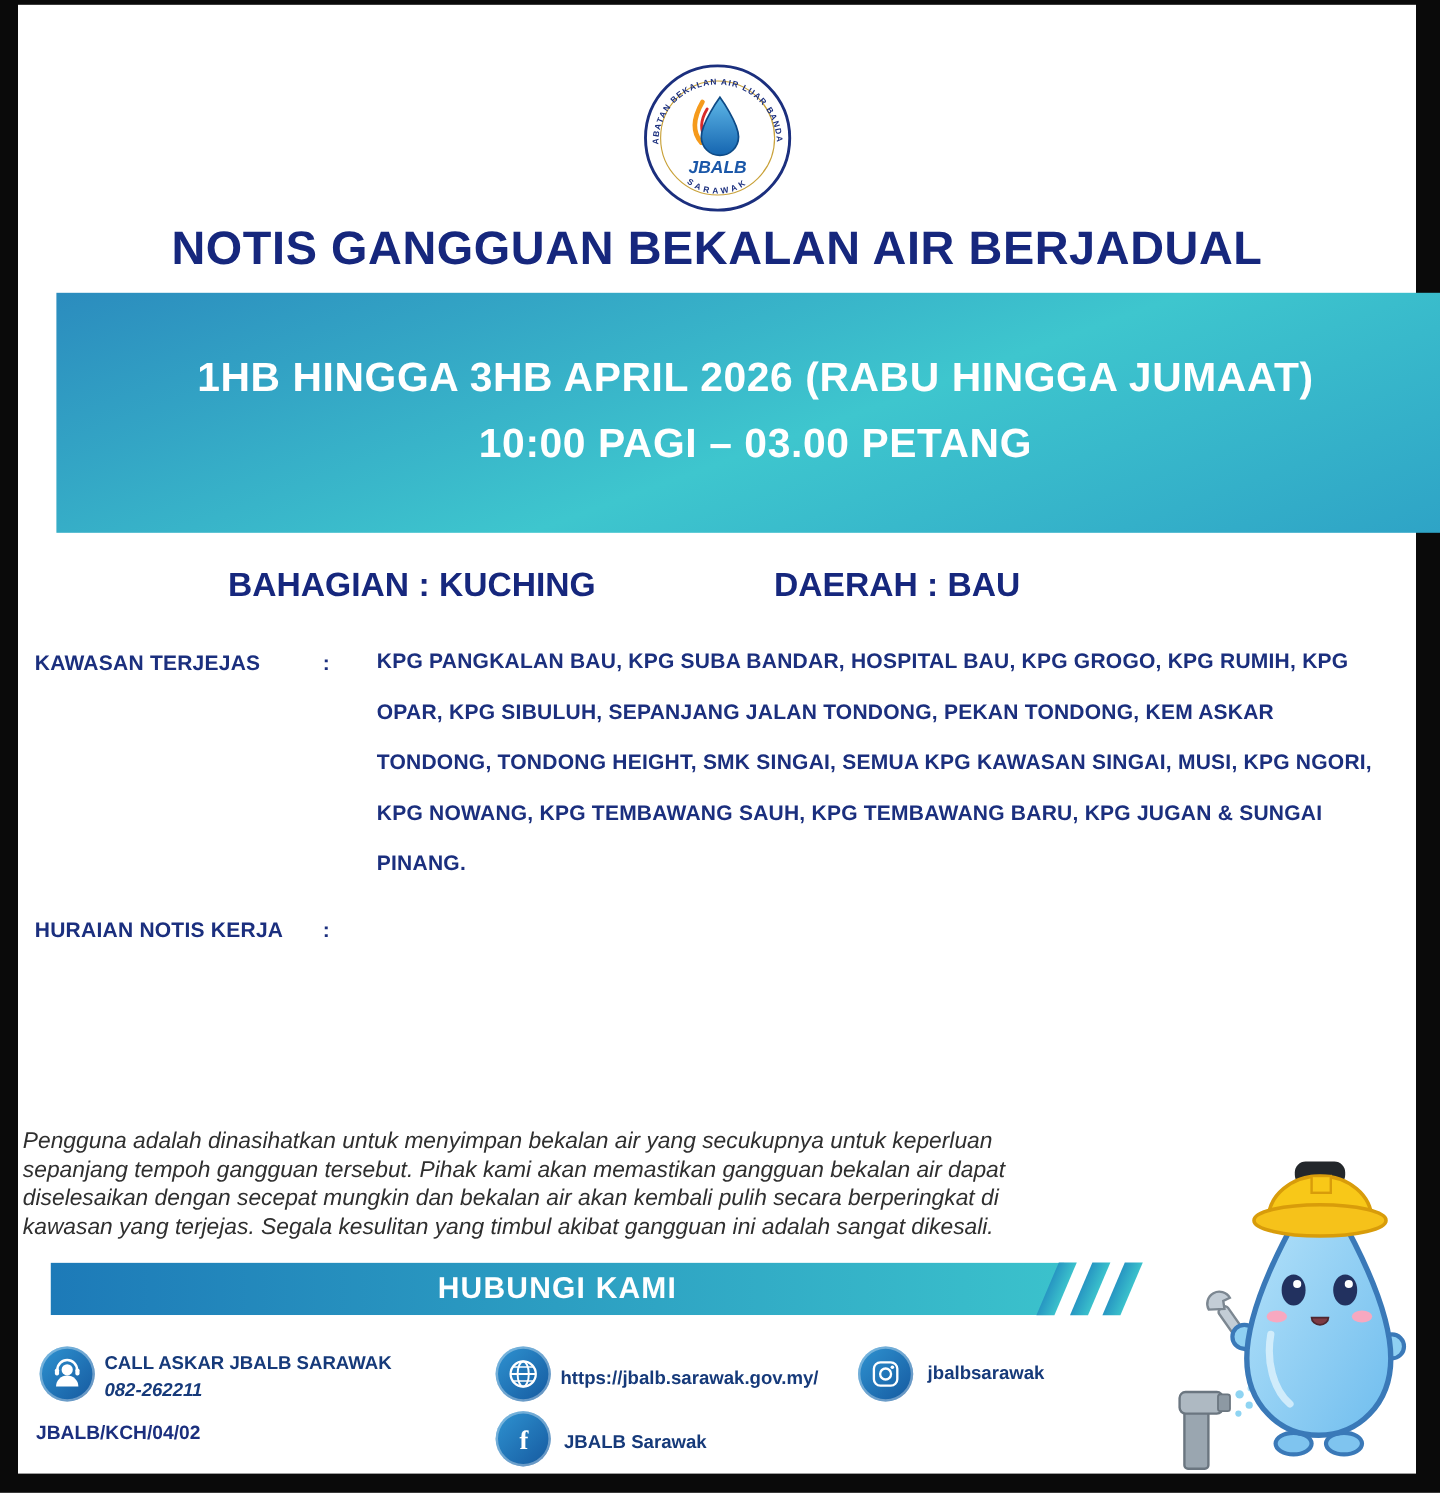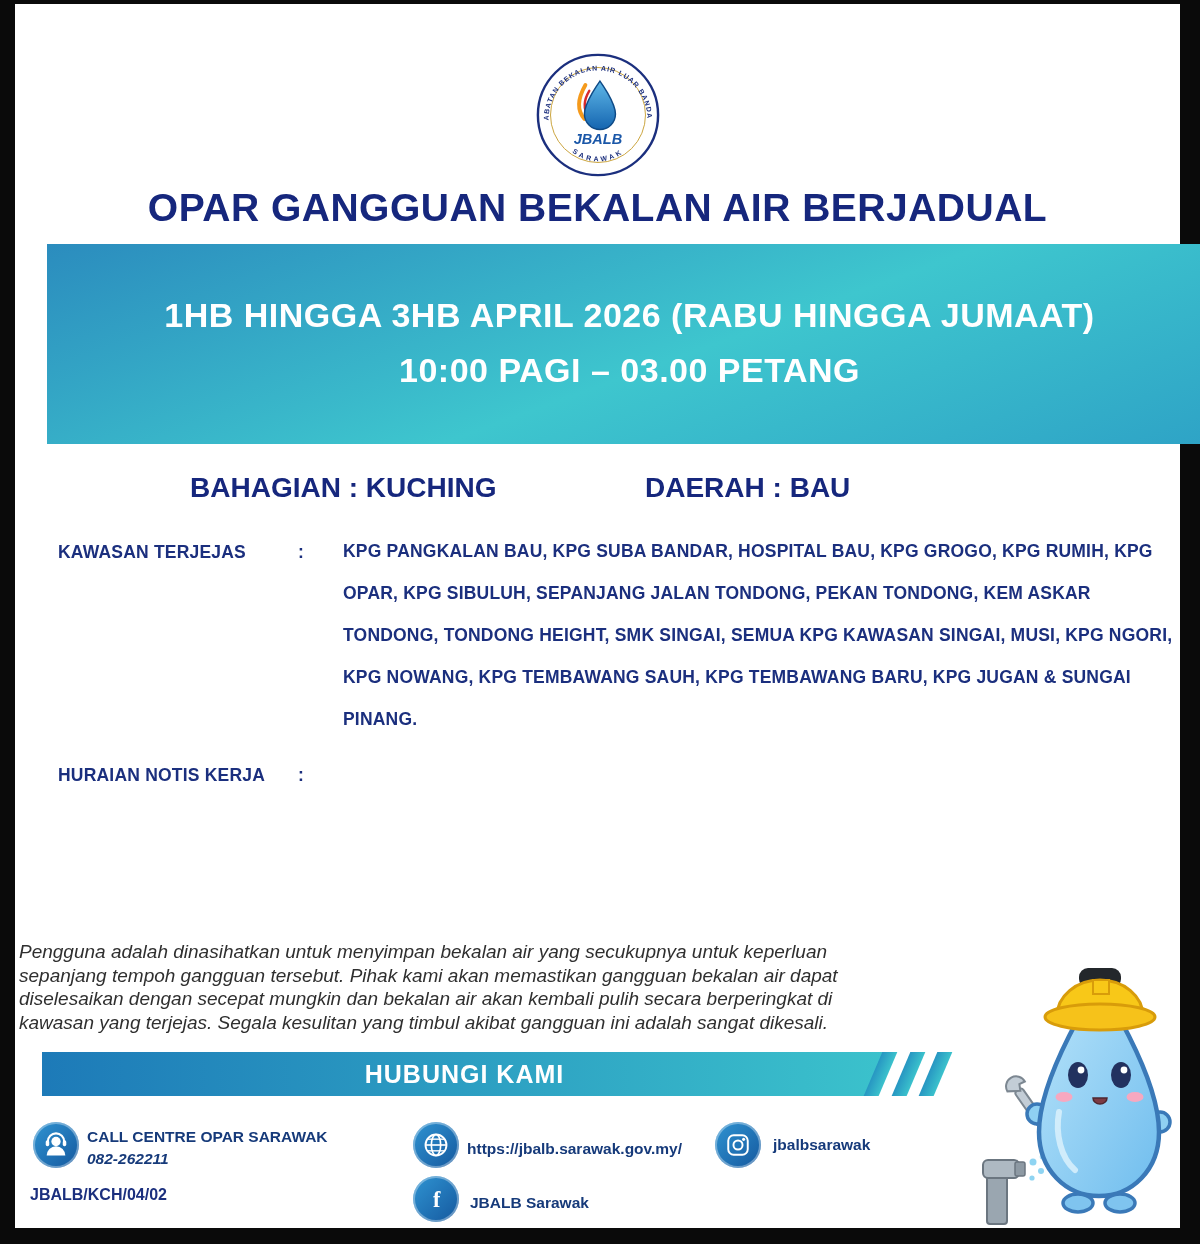--- a/index.html
+++ b/index.html
@@ -36,21 +36,21 @@
   .banner .l1{margin-top:52px;font-size:34px;font-weight:700;letter-spacing:0.5px;}
   .banner .l2{margin-top:16px;font-size:34px;font-weight:700;letter-spacing:0.5px;}
   
   .loc{position:absolute; top:468px; left:0; width:100%; color:#16277d; font-weight:700; font-size:28px;}
   .loc .bahagian{position:absolute; left:175px; top:0;}
   .loc .daerah{position:absolute; left:630px; top:0;}
   
   .section{
     position:absolute; left:0; width:100%;
     display:grid; grid-template-columns:240px 45px auto;
-    padding-left:43px; box-sizing:border-box;
+    padding-left:14px; box-sizing:border-box;
     color:#1b2f7e;
   }
   .section .lbl{font-size:17.5px;font-weight:700;padding-top:3px;letter-spacing:0.2px;}
   .section .col{font-size:17.5px;font-weight:700;padding-top:3px;text-align:left;}
   .section .bod{
     font-size:17.5px;font-weight:700;line-height:42px;
     width:845px; margin-top:-9px; letter-spacing:0.2px;
   }
   .sec-kawasan{top:535px;}
   .sec-huraian{top:758px;}
@@ -120,21 +120,21 @@
       <text font-size="7.2" font-weight="700" fill="#1b2f7e" letter-spacing="3">
         <textPath href="#arcBot" startOffset="50%" text-anchor="middle">SARAWAK</textPath>
       </text>
       <path d="M52,34 C44,48 43,60 51,69" fill="none" stroke="#f59a1c" stroke-width="4" stroke-linecap="round"></path>
       <path d="M56,40 C50,50 50,59 55,66" fill="none" stroke="#d92b2b" stroke-width="2.5" stroke-linecap="round"></path>
       <path d="M67,30 C67,30 51,52 51,64 a16,16 0 0 0 32,0 C83,52 67,30 67,30 Z" fill="url(#dropG)" stroke="#0e4a86" stroke-width="1.5"></path>
       <text x="65" y="95" text-anchor="middle" font-size="15" font-style="italic" font-weight="700" fill="#1a57a8">JBALB</text>
     </svg>
   </div>
 
-  <div class="title">OPAR GANGGUAN BEKALAN AIR BERJADUAL</div>
+  <div class="title">NOTIS GANGGUAN BEKALAN AIR BERJADUAL</div>
 
   <div class="banner">
     <div class="l1">1HB HINGGA 3HB APRIL 2026 (RABU HINGGA JUMAAT)</div>
     <div class="l2">10:00 PAGI – 03.00 PETANG</div>
   </div>
 
   <div class="loc">
     <div class="bahagian">BAHAGIAN : KUCHING</div>
     <div class="daerah">DAERAH : BAU</div>
   </div>
@@ -161,21 +161,21 @@
 
   <div class="cicon ic-call">
     <svg viewBox="0 0 24 24" width="28" height="28">
       <circle cx="12" cy="9" r="4" fill="#ffffff"></circle>
       <path d="M4,21 a8,8 0 0 1 16,0 Z" fill="#ffffff"></path>
       <path d="M5,9 a7,7 0 0 1 14,0" fill="none" stroke="#ffffff" stroke-width="1.8"></path>
       <rect x="3.2" y="8" width="3" height="5" rx="1.4" fill="#ffffff"></rect>
       <rect x="17.8" y="8" width="3" height="5" rx="1.4" fill="#ffffff"></rect>
     </svg>
   </div>
-  <div class="ctxt t-call1">CALL CENTRE OPAR SARAWAK</div>
+  <div class="ctxt t-call1">CALL ASKAR JBALB SARAWAK</div>
   <div class="ctxt t-call2">082-262211</div>
 
   <div class="cicon ic-globe">
     <svg viewBox="0 0 24 24" width="28" height="28">
       <circle cx="12" cy="12" r="9" fill="none" stroke="#ffffff" stroke-width="1.6"></circle>
       <ellipse cx="12" cy="12" rx="4" ry="9" fill="none" stroke="#ffffff" stroke-width="1.4"></ellipse>
       <line x1="3" y1="12" x2="21" y2="12" stroke="#ffffff" stroke-width="1.4"></line>
       <line x1="4.5" y1="7" x2="19.5" y2="7" stroke="#ffffff" stroke-width="1.2"></line>
       <line x1="4.5" y1="17" x2="19.5" y2="17" stroke="#ffffff" stroke-width="1.2"></line>
     </svg>

